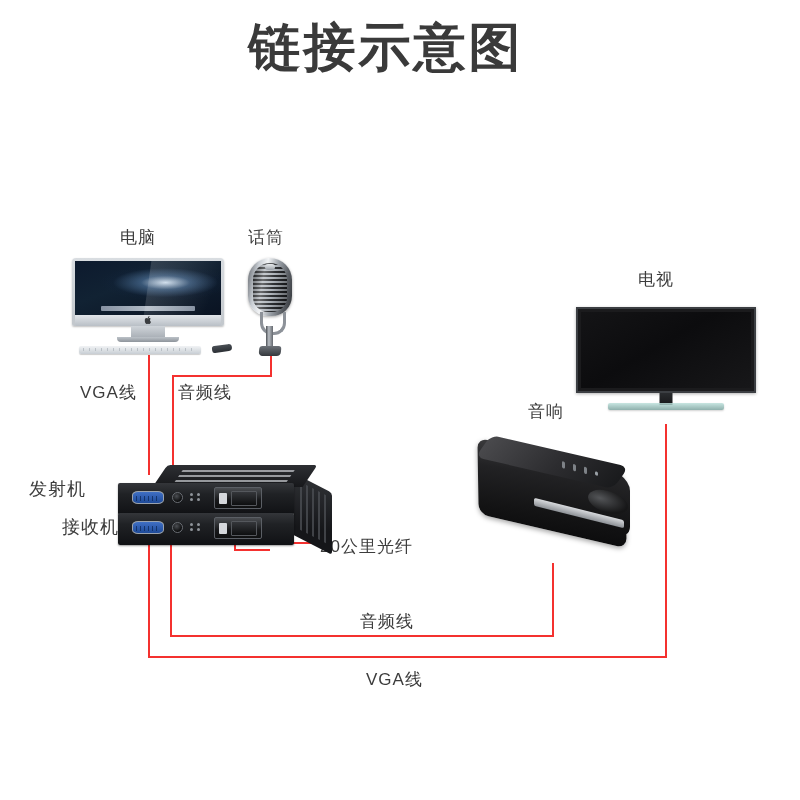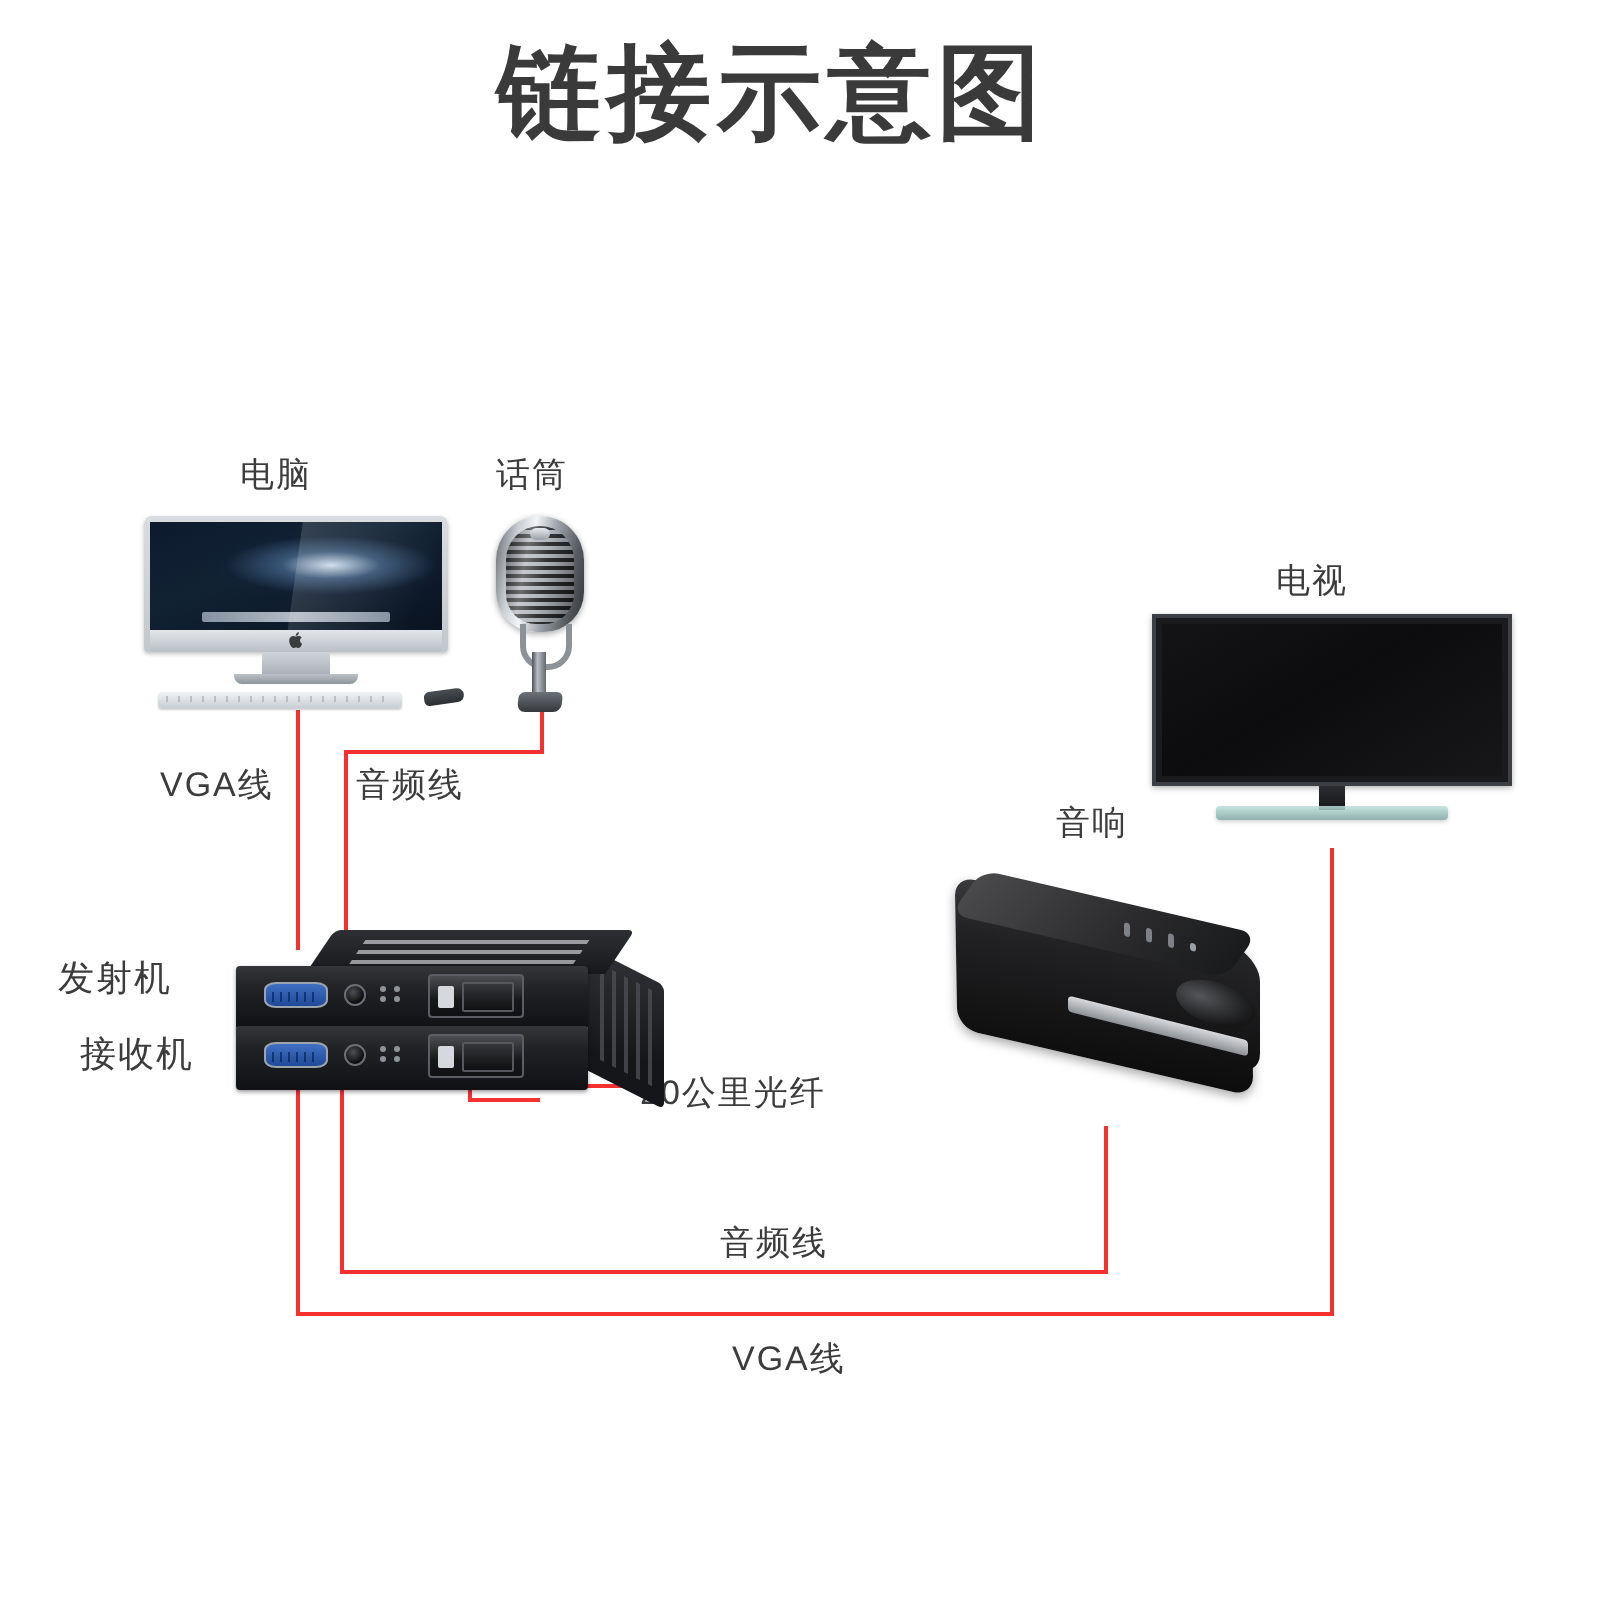--- a/index.html
+++ b/index.html
@@ -301,24 +301,24 @@
 </style>
 </head>
 <body>
 
 <div id="stage">
 
   <div class="title">链接示意图</div>
 
   <div class="lbl" style="left:120px;top:226px;">电脑</div>
   <div class="lbl" style="left:248px;top:226px;">话筒</div>
-  <div class="lbl" style="left:638px;top:279px;">电视</div>
+  <div class="lbl" style="left:638px;top:268px;">电视</div>
   <div class="lbl" style="left:528px;top:400px;">音响</div>
   <div class="lbl big" style="left:29px;top:477px;">发射机</div>
-  <div class="lbl big" style="left:40px;top:515px;">接收机</div>
+  <div class="lbl big" style="left:62px;top:515px;">接收机</div>
 
   <div class="lbl" style="left:80px;top:381px;">VGA线</div>
   <div class="lbl" style="left:178px;top:381px;">音频线</div>
   <div class="lbl" style="left:320px;top:535px;">20公里光纤</div>
   <div class="lbl" style="left:360px;top:610px;">音频线</div>
   <div class="lbl" style="left:366px;top:668px;">VGA线</div>
 
   <div class="wire v" style="left:148px;top:355px;height:120px;"></div>
 
   <div class="wire v" style="left:270px;top:352px;height:24px;"></div>

